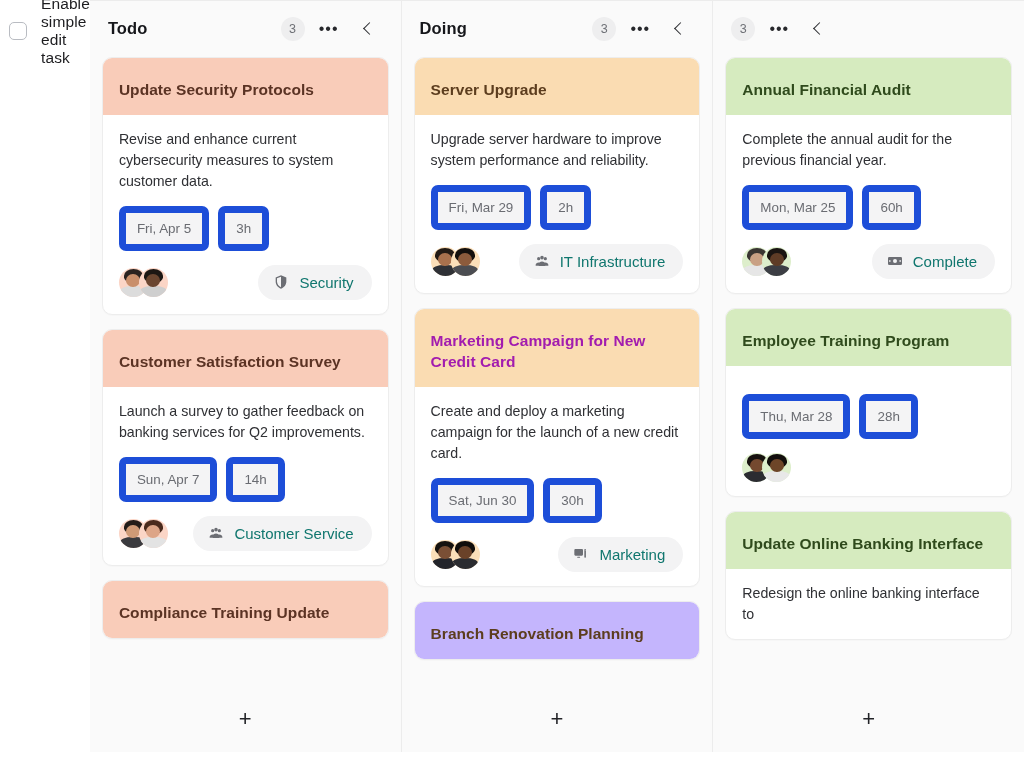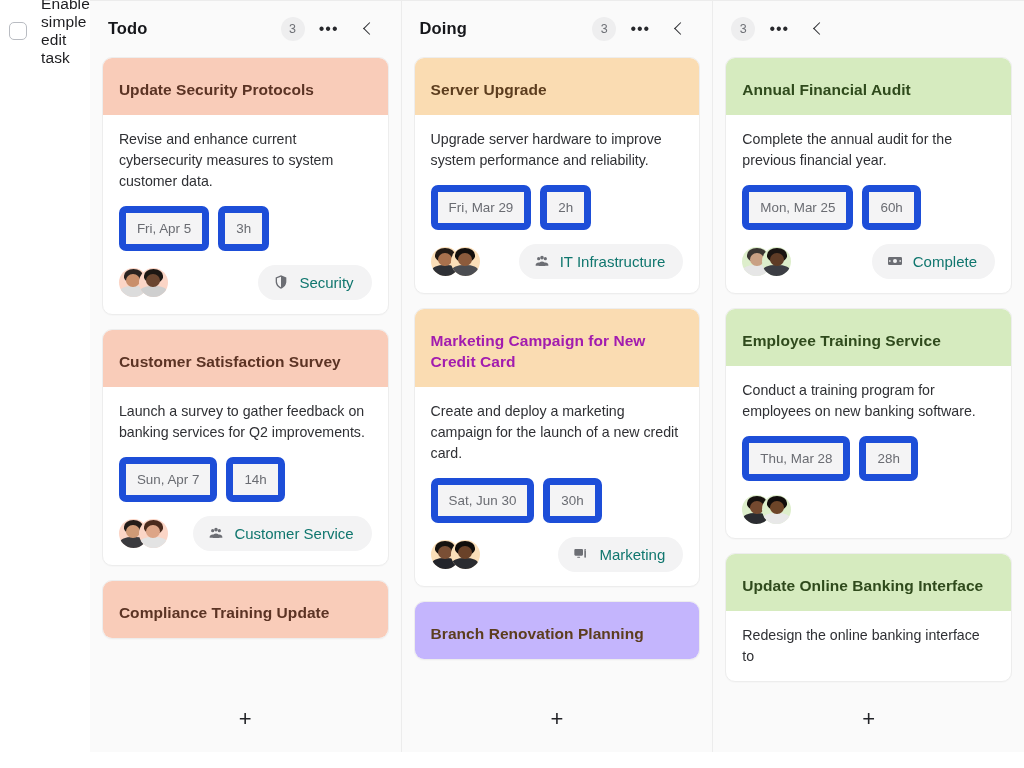--- a/index.html
+++ b/index.html
@@ -408,23 +408,22 @@
                       <rect x="3.4" y="10.4" width="1.8" height="3.2" rx=".8" fill="#f3f3f4"></rect>
                       <rect x="18.8" y="10.4" width="1.8" height="3.2" rx=".8" fill="#f3f3f4"></rect>
                     </svg>
                   </span>
                   <span>Complete</span>
                 </span>
               </div>
             </div>
           </div>
           <div class="card">
-            <div class="card-head" style="background:#d6ebbf;color:#2f4a1c">Employee Training Service</div>
-            <div class="card-body">
-              <div class="card-desc">Conduct a training program for employees on new banking software.</div>
+            <div class="card-head" style="background:#d6ebbf;color:#2f4a1c">Employee Training Program</div>
+            <div class="card-body">
               <div class="meta-row">
                 <span class="meta-chip">Thu, Mar 28</span>
                 <span class="meta-chip">28h</span>
               </div>
               <div class="foot-row">
                 <span class="avatars">
                   <span class="avatar" style="background:#ddeecb">
                     <span class="face">
                       <span class="body" style="background:#2b2c31"></span>
                       <span class="hair" style="background:#17120f"></span>

